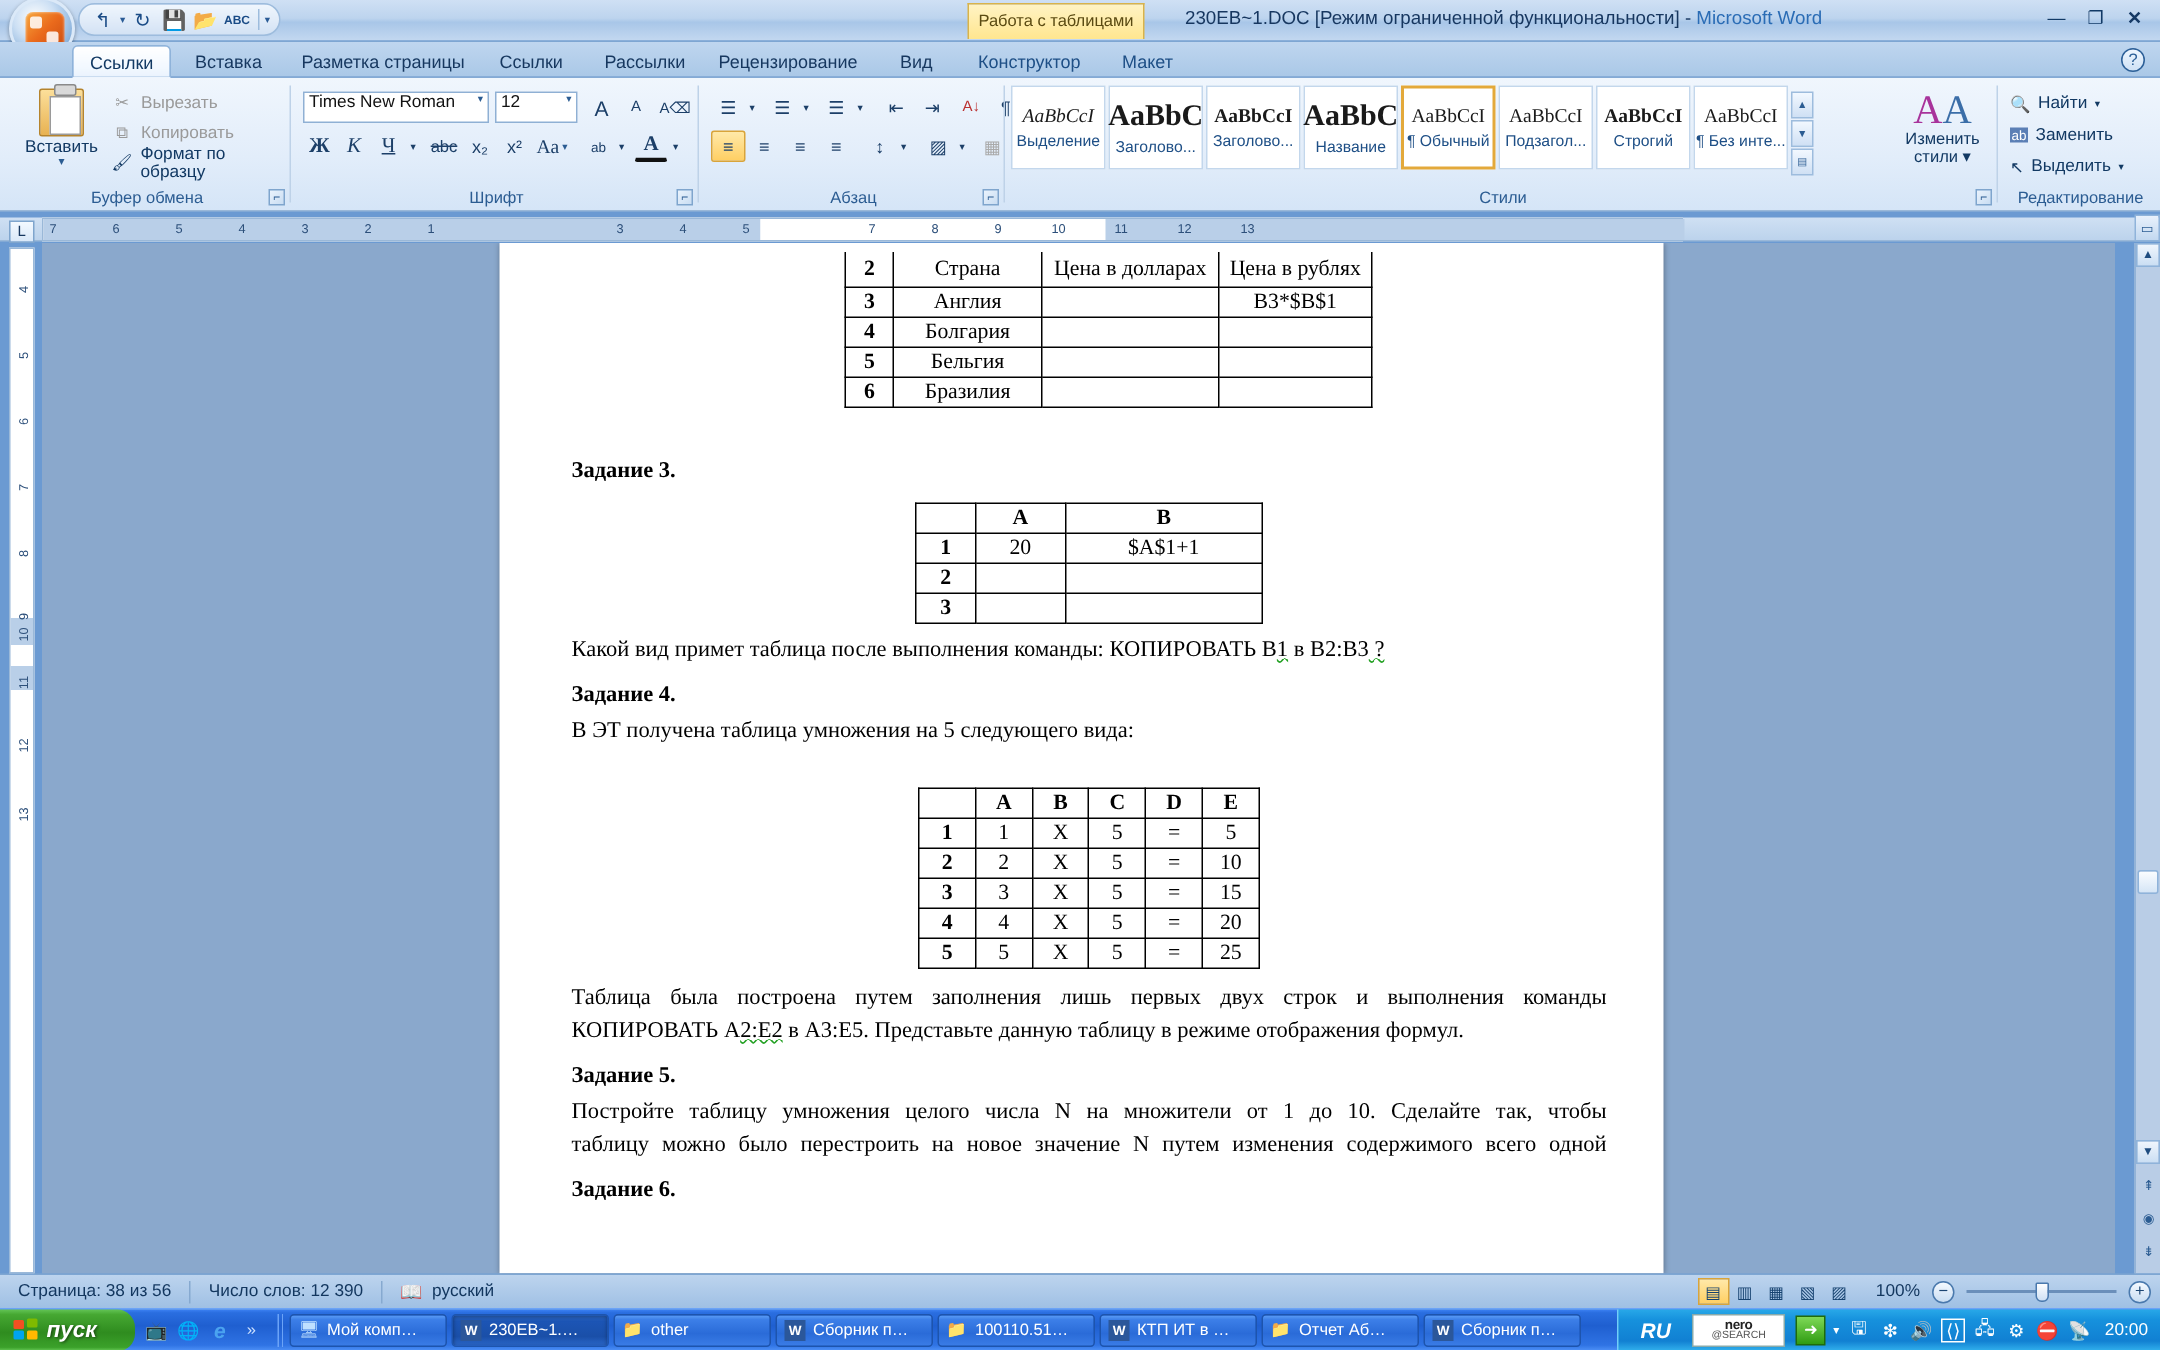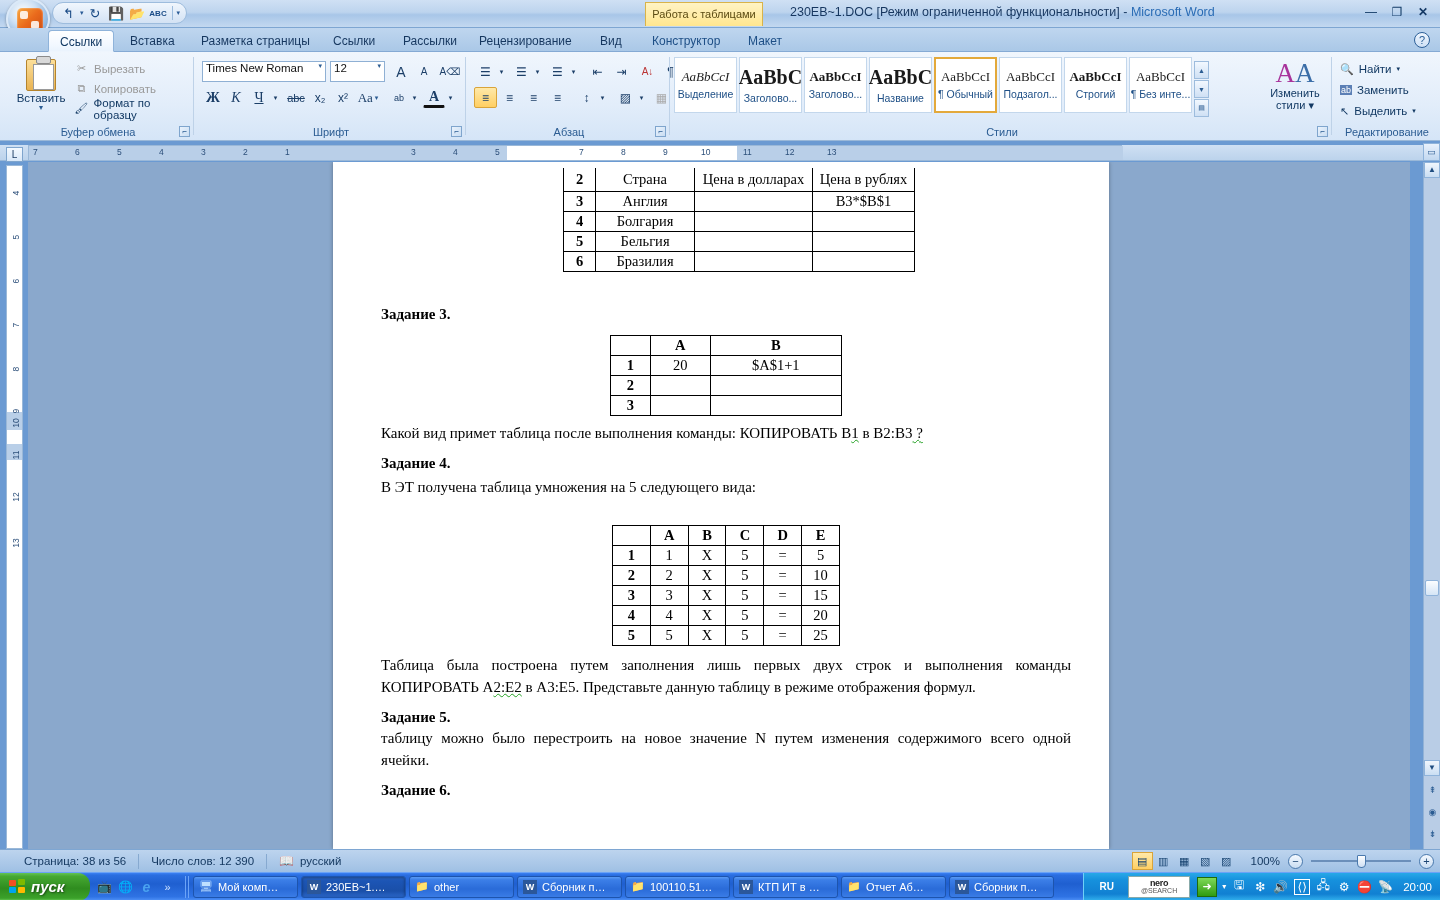--- a/index.html
+++ b/index.html
@@ -226,21 +226,21 @@
     color:#2b5c92; text-align:center; line-height:12px; cursor:pointer; }
   .splitter { position:absolute; right:0; top:143px; width:17px; height:18px;
     background:linear-gradient(180deg,#e8f1fc,#c2d8f0); border:1px solid #8fb3da; cursor:pointer;
     display:flex;align-items:center;justify-content:center;font-size:9px;color:#2b5c92;}
 
   
   .statusbar {
     position:absolute; left:0; top:849px; width:1440px; height:23px;
     background: linear-gradient(180deg,#bdd4ee,#9fc0e4);
     border-top:1px solid #7ea6d2;
-    display:flex; align-items:center; font-size:11.5px; color:#12365e;padding-left:12px;
+    display:flex; align-items:center; font-size:11.5px; color:#12365e;
   }
   .sb-item { padding:0 12px; height:23px; display:flex; align-items:center; gap:6px; cursor:pointer; }
   .sb-sep { width:1px; height:15px; background:#86a9d0; }
   .sb-right { margin-left:auto; display:flex; align-items:center; gap:0; padding-right:6px; }
   .viewbtn { width:21px; height:18px; display:flex; align-items:center; justify-content:center;
     font-size:11px; color:#16426f; cursor:pointer; border:1px solid transparent; }
   .viewbtn.on { background:linear-gradient(180deg,#ffe9a9,#ffcf63); border-color:#d9a43a; }
   .zoomtrack { position:relative; width:100px; height:14px; margin:0 8px; }
   .zoomtrack::before { content:''; position:absolute; left:0; top:6px; width:100px; height:2px;
     background:#6b8fba; }
@@ -285,21 +285,21 @@
   }
   .tbwin.active { background: linear-gradient(180deg,#2f6dd0 0%,#1c55b5 20%,#1a4fa8 70%,#2a66c8 100%);
     box-shadow: inset 0 1px 3px rgba(0,0,0,.4); }
   .tbw-ico { width:14px; height:14px; display:flex; align-items:center; justify-content:center; font-size:11px; }
   .tray {
     margin-left:auto; height:28px; display:flex; align-items:center; gap:5px; padding:0 8px;
     background: linear-gradient(180deg,#28a8e8 0%,#1691dd 25%,#1180d2 75%,#34b4ef 100%);
     border-left:1px solid #6fd0f7;
     font-size:11.5px; color:#fff;
   }
-  .lang { padding:0 7px; font-size:10px; color:#fff; font-weight:bold; }
+  .lang { padding:0 7px; font-size:14px; color:#fff; font-weight:bold;font-style:italic; }
   .nerobox { background:#fff; height:22px; display:flex; flex-direction:column; align-items:center;
     justify-content:center; padding:0 12px; margin:0 2px; border:1px solid #8aa; }
   .nero1 { font-size:9px; font-weight:bold; color:#222; line-height:8px; letter-spacing:-0.3px;}
   .nero2 { font-size:7px; color:#555; line-height:8px; }
   .greenbtn { width:20px;height:20px;background:linear-gradient(180deg,#7ed957,#2f9b12);
     border:1px solid #1f6b0a; display:flex;align-items:center;justify-content:center;
     color:#fff;font-size:11px;cursor:pointer;}
   .trayico { width:16px;height:16px;display:flex;align-items:center;justify-content:center;font-size:12px;cursor:pointer;}
   .clock { font-size:11.5px; color:#fff; padding-left:4px; }
 </style>
@@ -679,22 +679,22 @@
             <td>=</td>
             <td>25</td>
           </tr>
         </tbody>
           </table>
 
         <p class="p just" style="margin-top:9px;">Таблица была построена путем заполнения лишь первых двух строк и выполнения команды</p>
         <p class="p" style="margin-top:0;"><span>КОПИРОВАТЬ А</span><span class="sq">2:Е2</span><span> в А3:Е5. Представьте данную таблицу в режиме отображения формул.</span></p>
 
         <p class="p bold" style="margin-top:8px;">Задание 5.</p>
+        <p class="p just" style="margin-top:3px;">Постройте таблицу умножения целого числа N на множители от 1 до 10. Сделайте так, чтобы</p>
         <p class="p just" style="margin-top:0;">таблицу можно было перестроить на новое значение N путем изменения содержимого всего одной</p>
-        <p class="p" style="margin-top:0;">ячейки.</p>
 
         <p class="p bold" style="margin-top:8px;">Задание 6.</p>
 
       </div>
     </div>
   </div>
 
   <div class="splitter">▭</div>
   <div class="vscroll">
     <div class="vs-btn" style="top:0;">▲</div>

